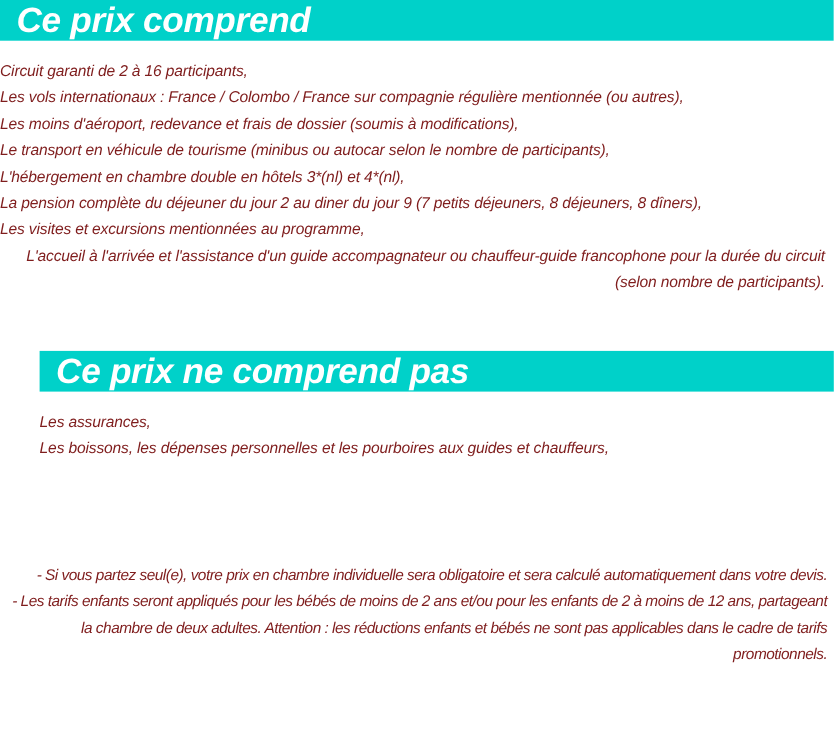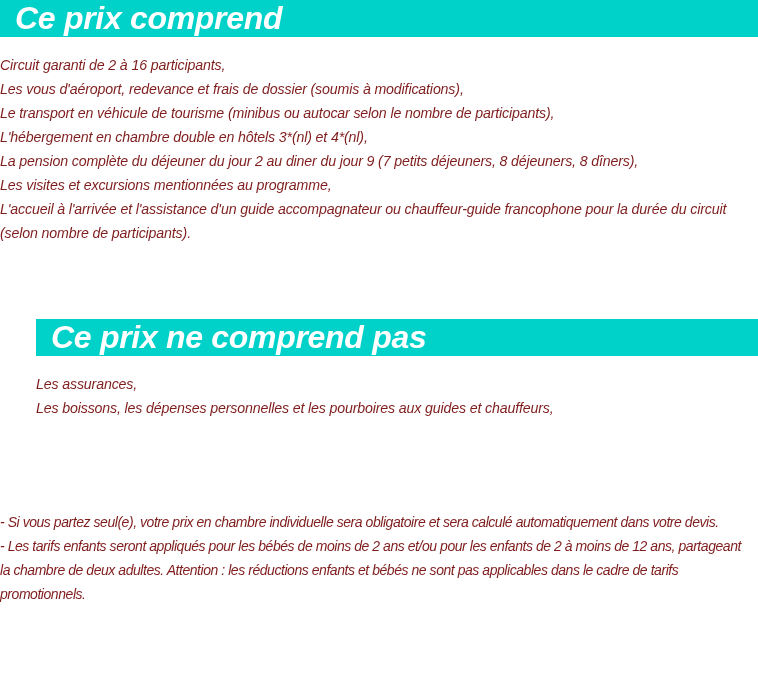--- a/index.html
+++ b/index.html
@@ -20,34 +20,35 @@
     }
     .section-body {
       color: #7f1d1d;
       font-style: italic;
       font-size: 14.2px;
       line-height: 24px;
       padding-top: 16px;
       letter-spacing: -0.15px;
     }
     .line { display: block; white-space: nowrap; }
-    .wrap { white-space: normal; }
+    .wrap { white-space: normal; text-align: right; }
     .condensed { font-size: 14px; letter-spacing: -0.45px; }
     #s1 { position: absolute; top: 0; left: 0; }
     #s2 { position: absolute; top: 319px; left: 0; padding-left: 36px; }
     #s3 { position: absolute; top: 494px; left: 0; }
   </style>
 </head>
 <body>
 
 <section id="s1">
   <div class="section-header">Ce prix comprend</div>
   <div class="section-body">
     <span class="line">Circuit garanti de 2 à 16 participants,</span>
-    <span class="line">Les vous d'aéroport, redevance et frais de dossier (soumis à modifications),</span>
+    <span class="line">Les vols internationaux : France / Colombo / France sur compagnie régulière mentionnée (ou autres),</span>
+    <span class="line">Les moins d'aéroport, redevance et frais de dossier (soumis à modifications),</span>
     <span class="line">Le transport en véhicule de tourisme (minibus ou autocar selon le nombre de participants),</span>
     <span class="line">L'hébergement en chambre double en hôtels 3*(nl) et 4*(nl),</span>
     <span class="line">La pension complète du déjeuner du jour 2 au diner du jour 9 (7 petits déjeuners, 8 déjeuners, 8 dîners),</span>
     <span class="line">Les visites et excursions mentionnées au programme,</span>
     <span class="line wrap" style="width:750px;">L'accueil à l'arrivée et l'assistance d'un guide accompagnateur ou chauffeur-guide francophone pour la durée du circuit (selon nombre de participants).</span>
   </div>
 </section>
 
 <section id="s2">
   <div class="section-header">Ce prix ne comprend pas</div>

